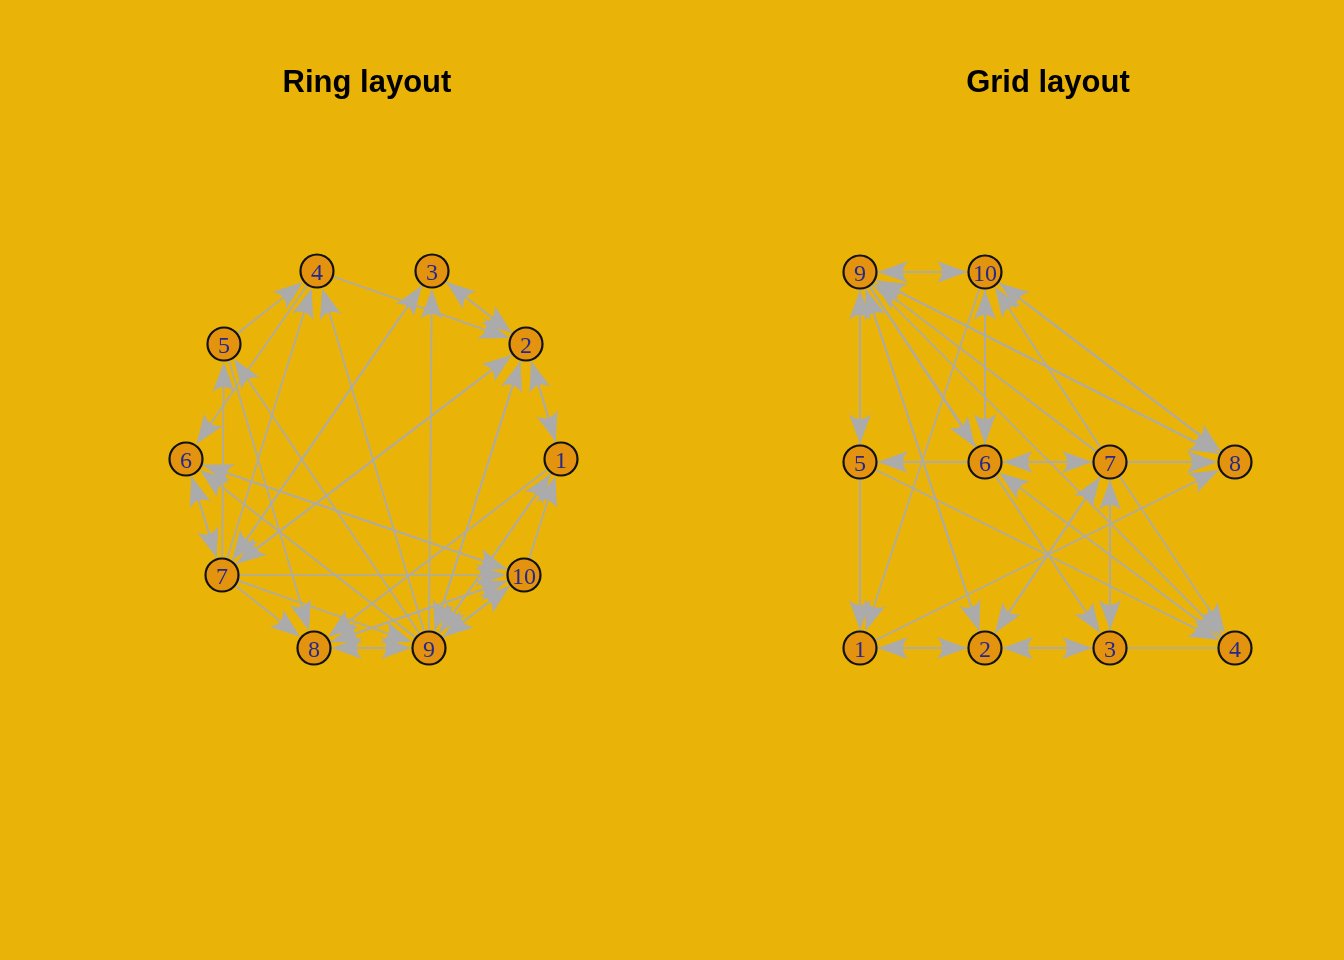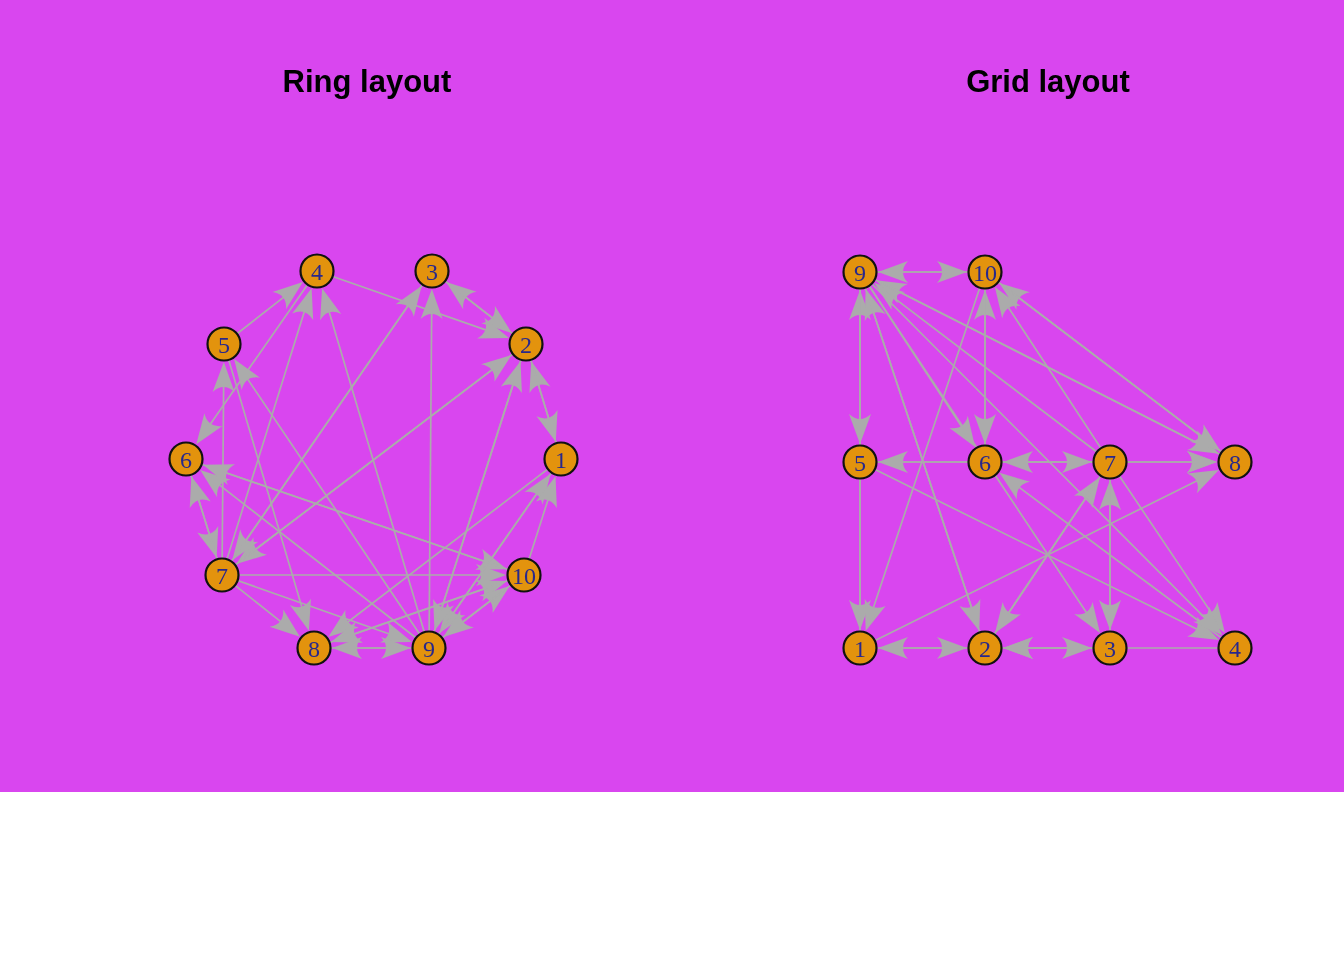--- a/index.html
+++ b/index.html
@@ -1,19 +1,19 @@
 <!DOCTYPE html>
 <html><head>
 <meta charset="utf-8">
 <style>
   html, body { margin: 0; padding: 0; background: #ffffff; }
   .canvas {
     position: relative;
-    width: 1344px; height: 792px;
-    background: #d946ef;
+    width: 1344px; height: 960px;
+    background: #eab308;
     font-family: "Liberation Sans", sans-serif;
     overflow: hidden;
   }
   svg { display: block; }
   .panel-title {
     font-family: "Liberation Sans", sans-serif;
     font-weight: 700;
     fill: #000000;
   }
   .node-label {

